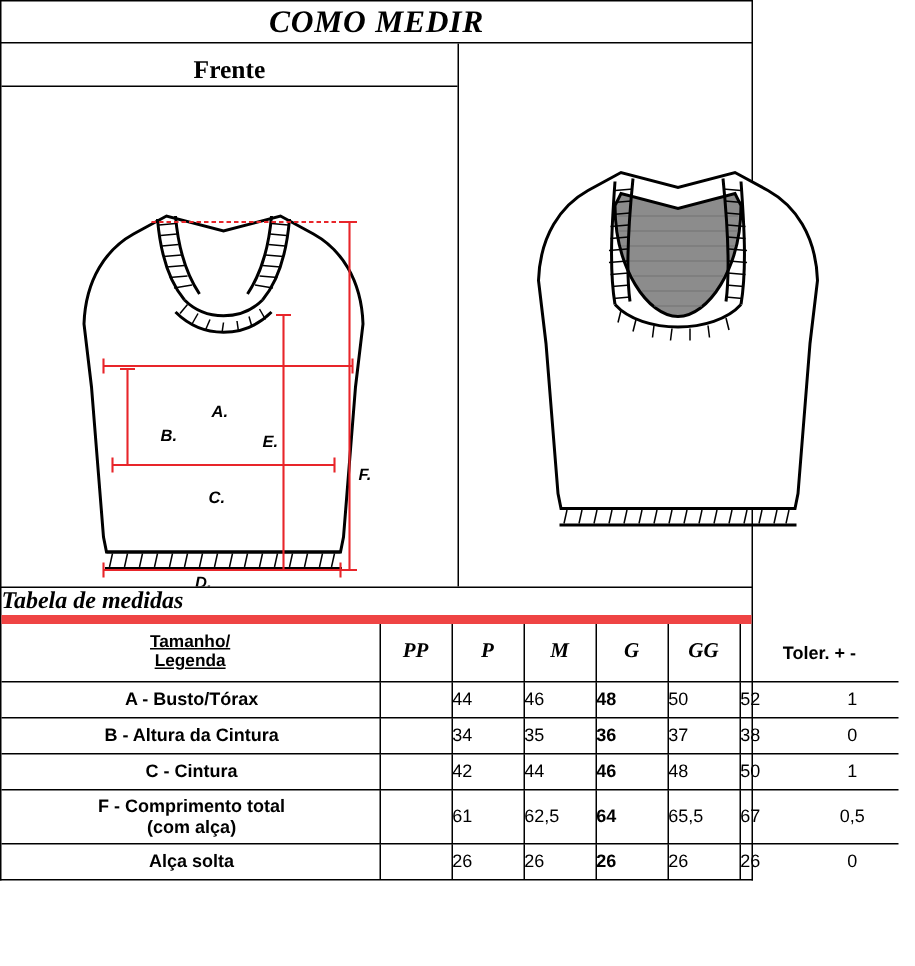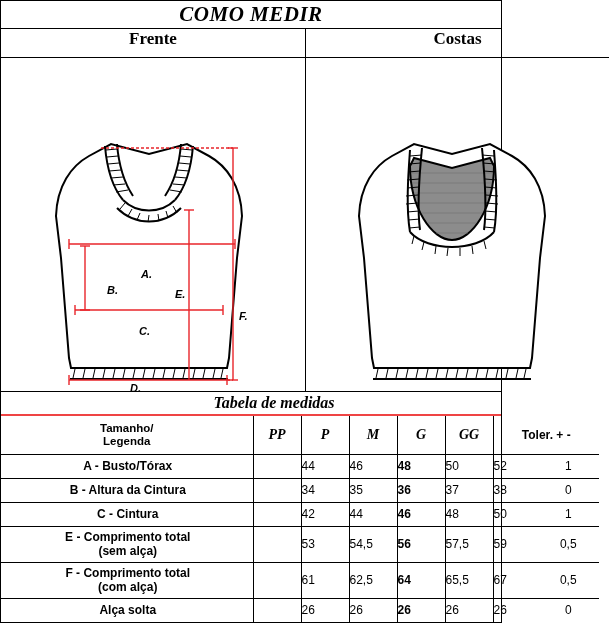--- a/index.html
+++ b/index.html
@@ -45,21 +45,21 @@
     display: flex;
     flex-direction: column;
   }
   .view.left {
     border-right: 1px solid #000;
   }
   .view-head {
     height: 29px;
     border-bottom: 1px solid #000;
     display: flex;
-    align-items: flex-start;
+    align-items: flex-end;
     justify-content: center;
     box-sizing: border-box;
   }
   .view-head .label {
     font-family: "Liberation Serif", serif;
     font-weight: bold;
     font-size: 17px;
   }
   .view-body {
     flex: 1;
@@ -71,26 +71,24 @@
   }
 
   
   .table-wrap {
     border: 1px solid #000;
     border-top: none;
     box-sizing: border-box;
   }
   .table-title {
     height: 24px;
-    border-bottom: 2px solid #ef4444;
+    border-bottom: 6px solid #ef4444;
     display: flex;
     align-items: center;
-    justify-content: center;
-    box-sizing: border-box;
-    padding-left: 46px;
+    box-sizing: border-box;
   }
   .table-title span {
     font-family: "Liberation Serif", serif;
     font-style: italic;
     font-weight: bold;
     font-size: 16px;
   }
   table {
     border-collapse: collapse;
     width: 100%;
@@ -133,20 +131,21 @@
     height: 38px;
     vertical-align: middle;
   }
   thead th.col-label {
     font-family: "Liberation Sans", sans-serif;
     font-style: normal;
     font-size: 11.5px;
     text-align: center;
     line-height: 1.15;
     padding-left: 4px;
+    text-decoration: underline;
   }
   thead th.col-tol {
     font-family: "Liberation Sans", sans-serif;
     font-style: normal;
     font-weight: bold;
     font-size: 12px;
   }
   tbody td {
     height: 24px;
     padding-left: 48px;
@@ -276,23 +275,20 @@
           <text x="138" y="277" font-family="Liberation Sans, sans-serif" font-size="11" font-weight="bold" font-style="italic">C.</text>
           <text x="129" y="367" font-family="Liberation Sans, sans-serif" font-size="11" font-weight="bold" font-style="italic"></text>
           <text x="174" y="240" font-family="Liberation Sans, sans-serif" font-size="11" font-weight="bold" font-style="italic">E.</text>
           <text x="238" y="262" font-family="Liberation Sans, sans-serif" font-size="11" font-weight="bold" font-style="italic">F.</text>
           <text x="129" y="334" font-family="Liberation Sans, sans-serif" font-size="11" font-weight="bold" font-style="italic">D.</text>
         </svg>
       </div>
     </div>
 
     <div class="view right">
-      <div class="view-head">
-        <span class="label">Costas</span>
-      </div>
       <div class="view-body">
         <svg class="diagram" width="303" height="334" viewBox="0 0 303 334">
           <path d="M53,158 C54,128 68,108 86,98 L108,86 L146,96 L184,86 L206,98 C224,108 238,128 239,158
                    L234,200 L230,250 L226,300 L224,310 L68,310 L66,300 L62,250 L58,200 Z" fill="#ffffff" stroke="#000000" stroke-width="2"></path>
 
           <path d="M104,108 C104,150 126,182 146,182 C166,182 188,150 188,108 L184,100 L146,110 L108,100 Z" fill="#8c8c8c" stroke="#000000" stroke-width="2"></path>
           <g stroke="#6f6f6f" stroke-width="0.6">
             <line x1="106" y1="115" x2="186" y2="115"></line>
             <line x1="106" y1="125" x2="186" y2="125"></line>
             <line x1="108" y1="135" x2="184" y2="135"></line>
@@ -408,32 +404,20 @@
           <td class="col-label">C - Cintura</td>
           <td class="col-size">42</td>
           <td class="col-size">44</td>
           <td class="col-size highlight">46</td>
           <td class="col-size">48</td>
           <td class="col-size">50</td>
           <td class="col-tol">1</td>
         </tr>
         <tr class="tall">
           <td class="col-label">
-            <span>E - Comprimento total</span>
-            <span class="sub">(sem alça)</span>
-          </td>
-          <td class="col-size">53</td>
-          <td class="col-size">54,5</td>
-          <td class="col-size highlight">56</td>
-          <td class="col-size">57,5</td>
-          <td class="col-size">59</td>
-          <td class="col-tol">0,5</td>
-        </tr>
-        <tr class="tall">
-          <td class="col-label">
             <span>F - Comprimento total</span>
             <span class="sub">(com alça)</span>
           </td>
           <td class="col-size">61</td>
           <td class="col-size">62,5</td>
           <td class="col-size highlight">64</td>
           <td class="col-size">65,5</td>
           <td class="col-size">67</td>
           <td class="col-tol">0,5</td>
         </tr>

